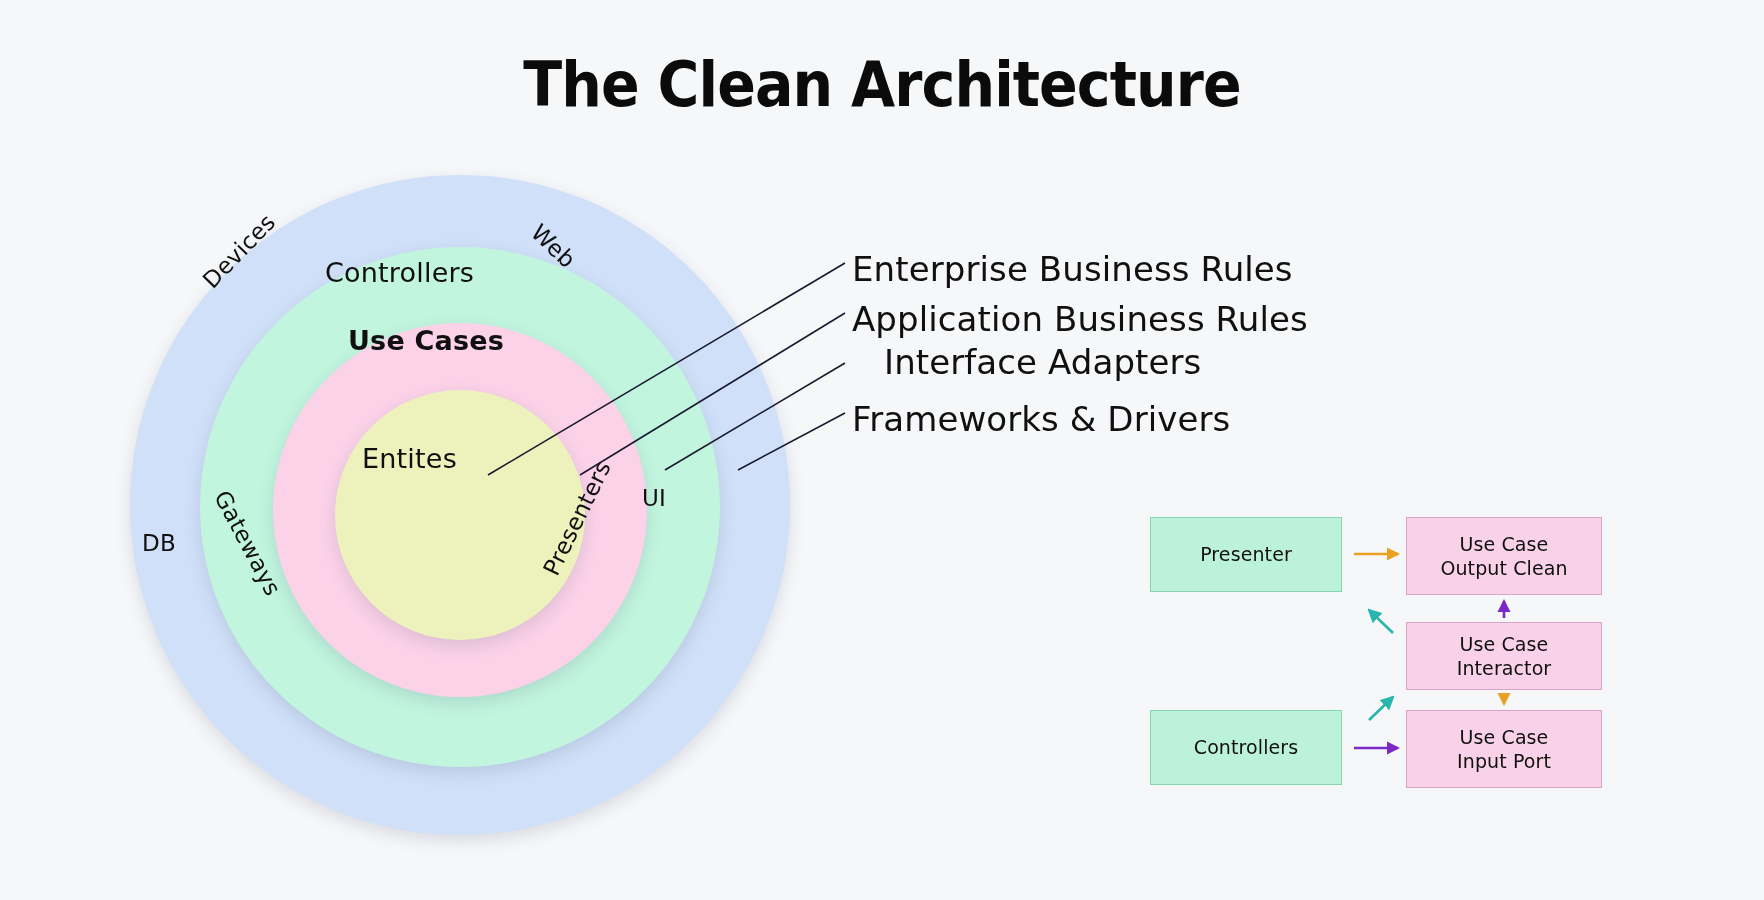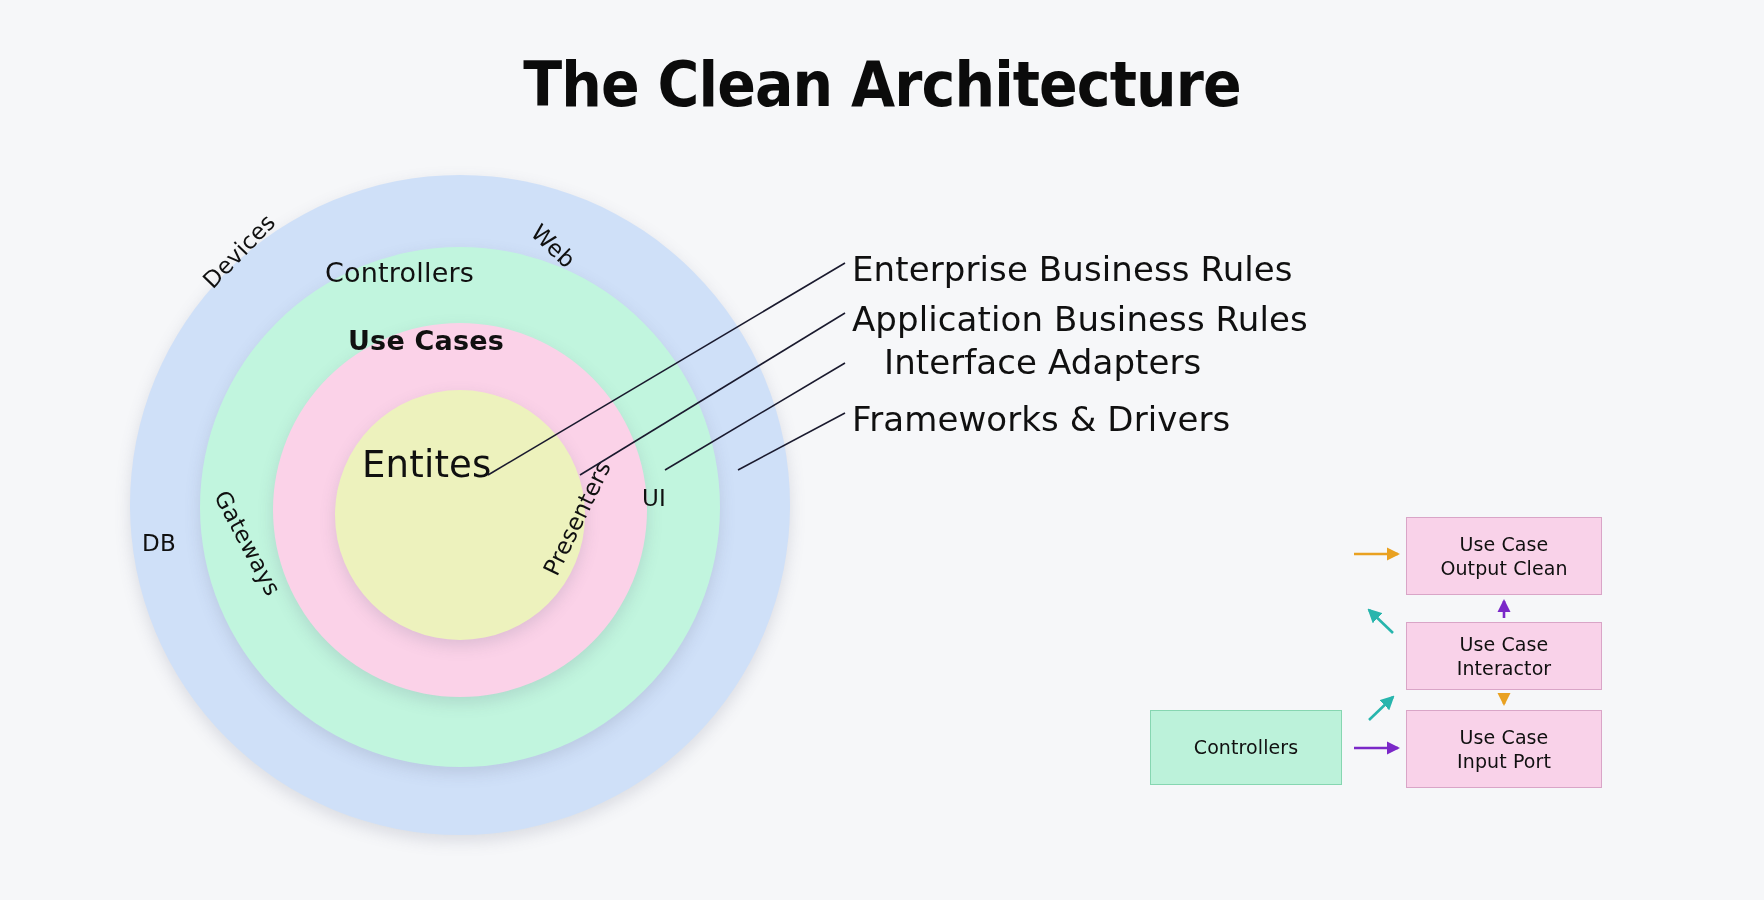--- a/index.html
+++ b/index.html
@@ -77,21 +77,21 @@
 
   #lbl-devices   { left: 63px;  top: 63px;  transform: rotate(-46deg); }
   #lbl-web       { left: 398px; top: 58px;  transform: rotate(44deg); }
   #lbl-db        { left: 12px;  top: 355px; }
   #lbl-ui        { left: 512px; top: 310px; }
   #lbl-gateways  { left: 60px;  top: 355px; transform: rotate(62deg); }
   #lbl-presenters{ left: 385px; top: 330px; transform: rotate(-64deg); }
   #lbl-external  { left: 215px; top: 513px; width: 130px; line-height: 1.18; }
   #lbl-controllers { left: 195px; top: 82px; }
   #lbl-usecases  { left: 218px; top: 150px; font-weight: bold; }
-  #lbl-entities  { left: 232px; top: 268px; font-size: 37px; }
+  #lbl-entities  { left: 232px; top: 268px; font-size: 27px; }
 
   
   #callouts { position: absolute; left: 0; top: 0; width: 1764px; height: 900px; pointer-events: none; }
   .callout-text {
     position: absolute;
     left: 852px;
     font-size: 34px;
     color: #101010;
     white-space: nowrap;
     letter-spacing: 0.1px;
@@ -166,20 +166,23 @@
   </g>
 </svg>
 
 <div class="callout-text" id="co-0">Enterprise Business Rules</div>
 <div class="callout-text" id="co-1">Application Business Rules</div>
 <div class="callout-text" id="co-2">Interface Adapters</div>
 <div class="callout-text" id="co-3">Frameworks &amp; Drivers</div>
 
 <div id="flow">
 
+  <div class="fbox green" id="box-presenter" style="background: rgb(188, 242, 218); border-color: rgb(134, 214, 177);">
+    <span>Presenter</span>
+  </div>
 
   <div class="fbox green" id="box-controllers" style="background: rgb(188, 242, 218); border-color: rgb(134, 214, 177);">
     <span>Controllers</span>
   </div>
 
   <div class="fbox pink" id="box-output-port" style="background: rgb(249, 210, 233); border-color: rgb(217, 165, 199);">
     <span>
       <span>Use Case</span><br>
       <span>Output Clean</span>
     </span>

